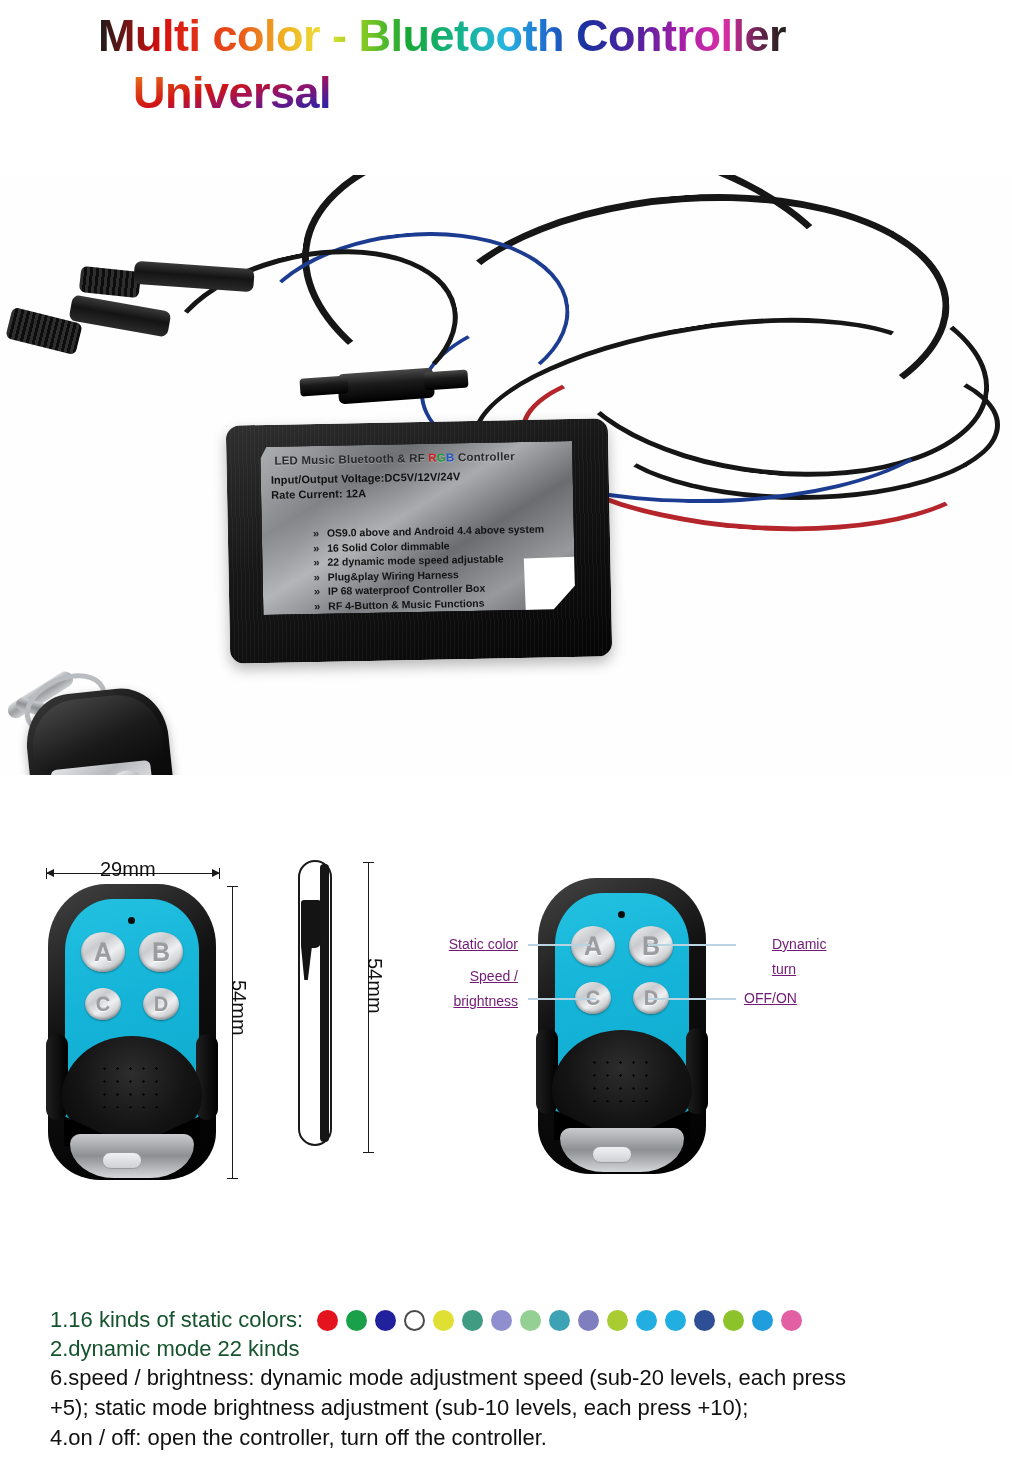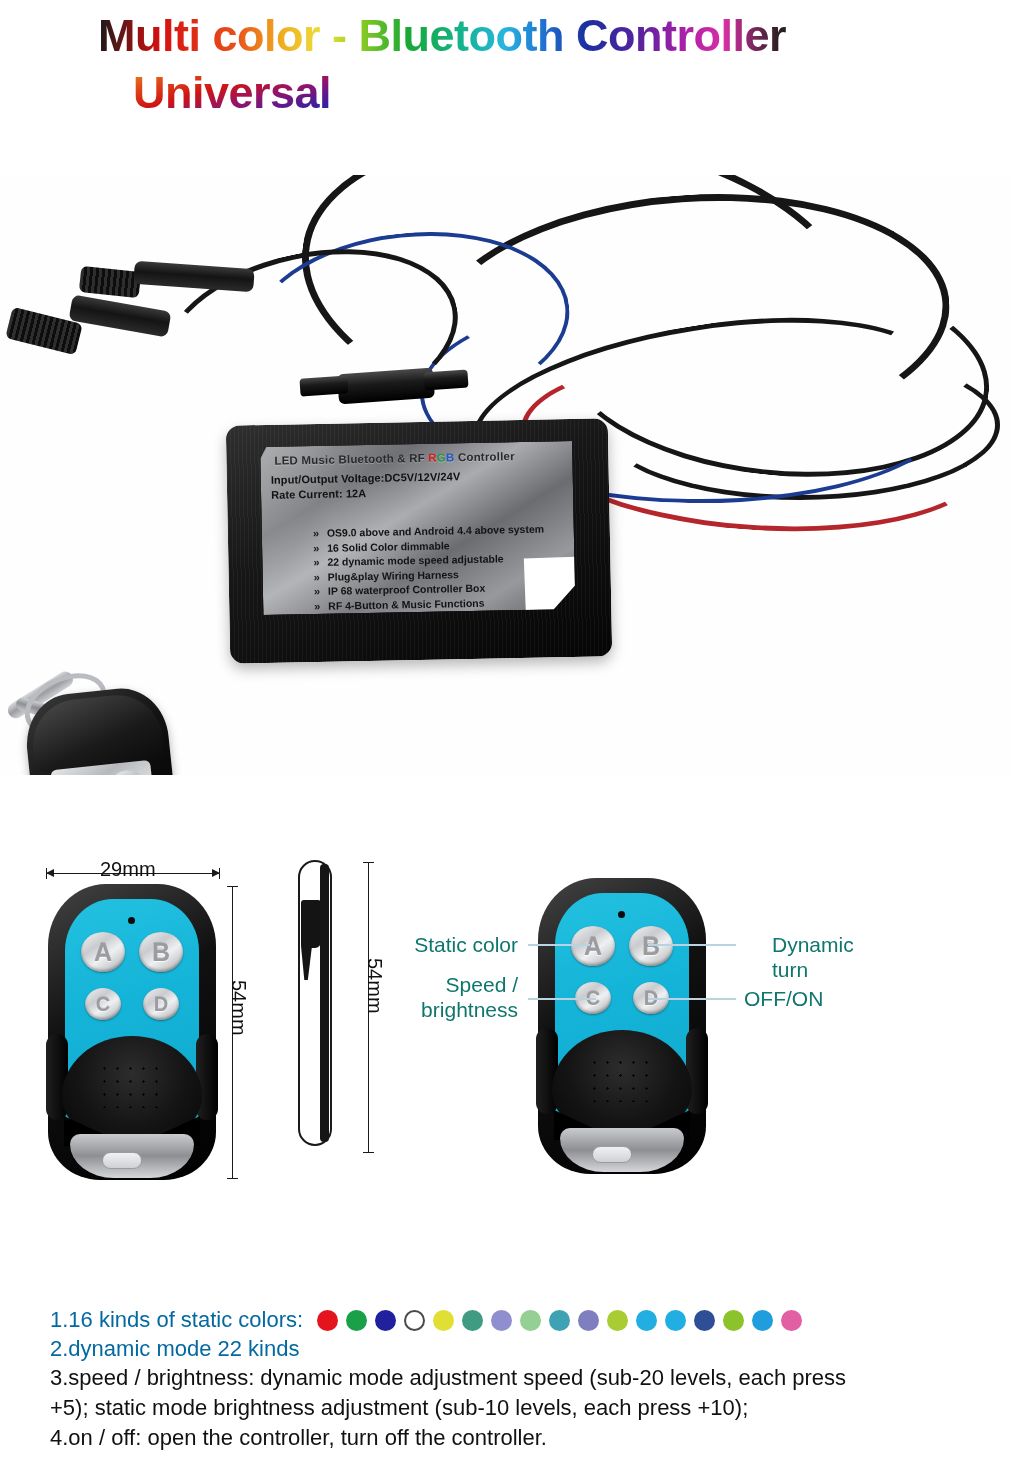--- a/index.html
+++ b/index.html
@@ -398,44 +398,45 @@
     white-space: nowrap;
   }
   .dim-label.vert {
     transform: rotate(90deg);
     transform-origin: left top;
   }
 
   
   .callout {
     position: absolute;
-    font-size: 21px;
-    color: #0f766e;
+    font-size: 14px;
+    color: #701a75;
     line-height: 25px;
     white-space: nowrap;
+    text-decoration: underline;
   }
   .callout.right-al { text-align: right; }
   .leader {
     position: absolute;
     height: 2px;
     background: #b9d4e0;
   }
 
   
   .desc { position: absolute; left: 50px; top: 1305px; width: 930px; }
   .desc-title {
     font-size: 23px;
     color: #111;
     letter-spacing: 0.2px;
     margin-bottom: 10px;
     white-space: nowrap;
   }
   .desc-line {
     font-size: 22px;
-    color: #0369a1;
+    color: #14532d;
     line-height: 29px;
     white-space: nowrap;
   }
   .swatch-row {
     display: inline-flex;
     align-items: center;
     gap: 8px;
     margin-left: 8px;
     vertical-align: -4px;
   }
@@ -576,21 +577,21 @@
       <div class="rm-base"></div>
       <div class="rm-hole"></div>
     </div>
 
     <div class="leader" style="left:528px; top:104px; width:62px;"></div>
     <div class="leader" style="left:528px; top:158px; width:68px;"></div>
     <div class="leader" style="left:648px; top:104px; width:88px;"></div>
     <div class="leader" style="left:648px; top:158px; width:88px;"></div>
 
     <div class="callout right-al" style="left:268px; top:92px; width:250px;">Static color</div>
-    <div class="callout right-al" style="left:268px; top:132px; width:250px;"><span>Speed /</span><br><span>brightness</span></div>
+    <div class="callout right-al" style="left:268px; top:124px; width:250px;"><span>Speed /</span><br><span>brightness</span></div>
     <div class="callout" style="left:744px; top:92px;margin-left:28px;"><span>Dynamic</span><br><span>turn</span></div>
     <div class="callout" style="left:744px; top:146px;">OFF/ON</div>
   </div>
 
   <div class="desc">
     <div class="desc-line">
       <span>1.16 kinds of static colors:</span>
       <span class="swatch-row" id="swatch-row">
           <span class="swatch" style="background: rgb(228, 20, 30);"></span>
           <span class="swatch" style="background: rgb(27, 160, 74);"></span>
@@ -605,18 +606,18 @@
           <span class="swatch" style="background: rgb(168, 204, 50);"></span>
           <span class="swatch" style="background: rgb(34, 174, 224);"></span>
           <span class="swatch" style="background: rgb(33, 174, 224);"></span>
           <span class="swatch" style="background: rgb(46, 78, 150);"></span>
           <span class="swatch" style="background: rgb(140, 194, 42);"></span>
           <span class="swatch" style="background: rgb(31, 157, 221);"></span>
           <span class="swatch" style="background: rgb(226, 95, 164);"></span>
         </span>
     </div>
     <div class="desc-line">2.dynamic mode 22 kinds</div>
-    <div class="desc-para">3.speed / brightness: dynamic mode adjustment speed (sub-20 levels, each press</div>
+    <div class="desc-para">6.speed / brightness: dynamic mode adjustment speed (sub-20 levels, each press</div>
     <div class="desc-para">+5); static mode brightness adjustment (sub-10 levels, each press +10);</div>
     <div class="desc-para">4.on / off: open the controller, turn off the controller.</div>
   </div>
 
 </div>
 
 </body></html>

